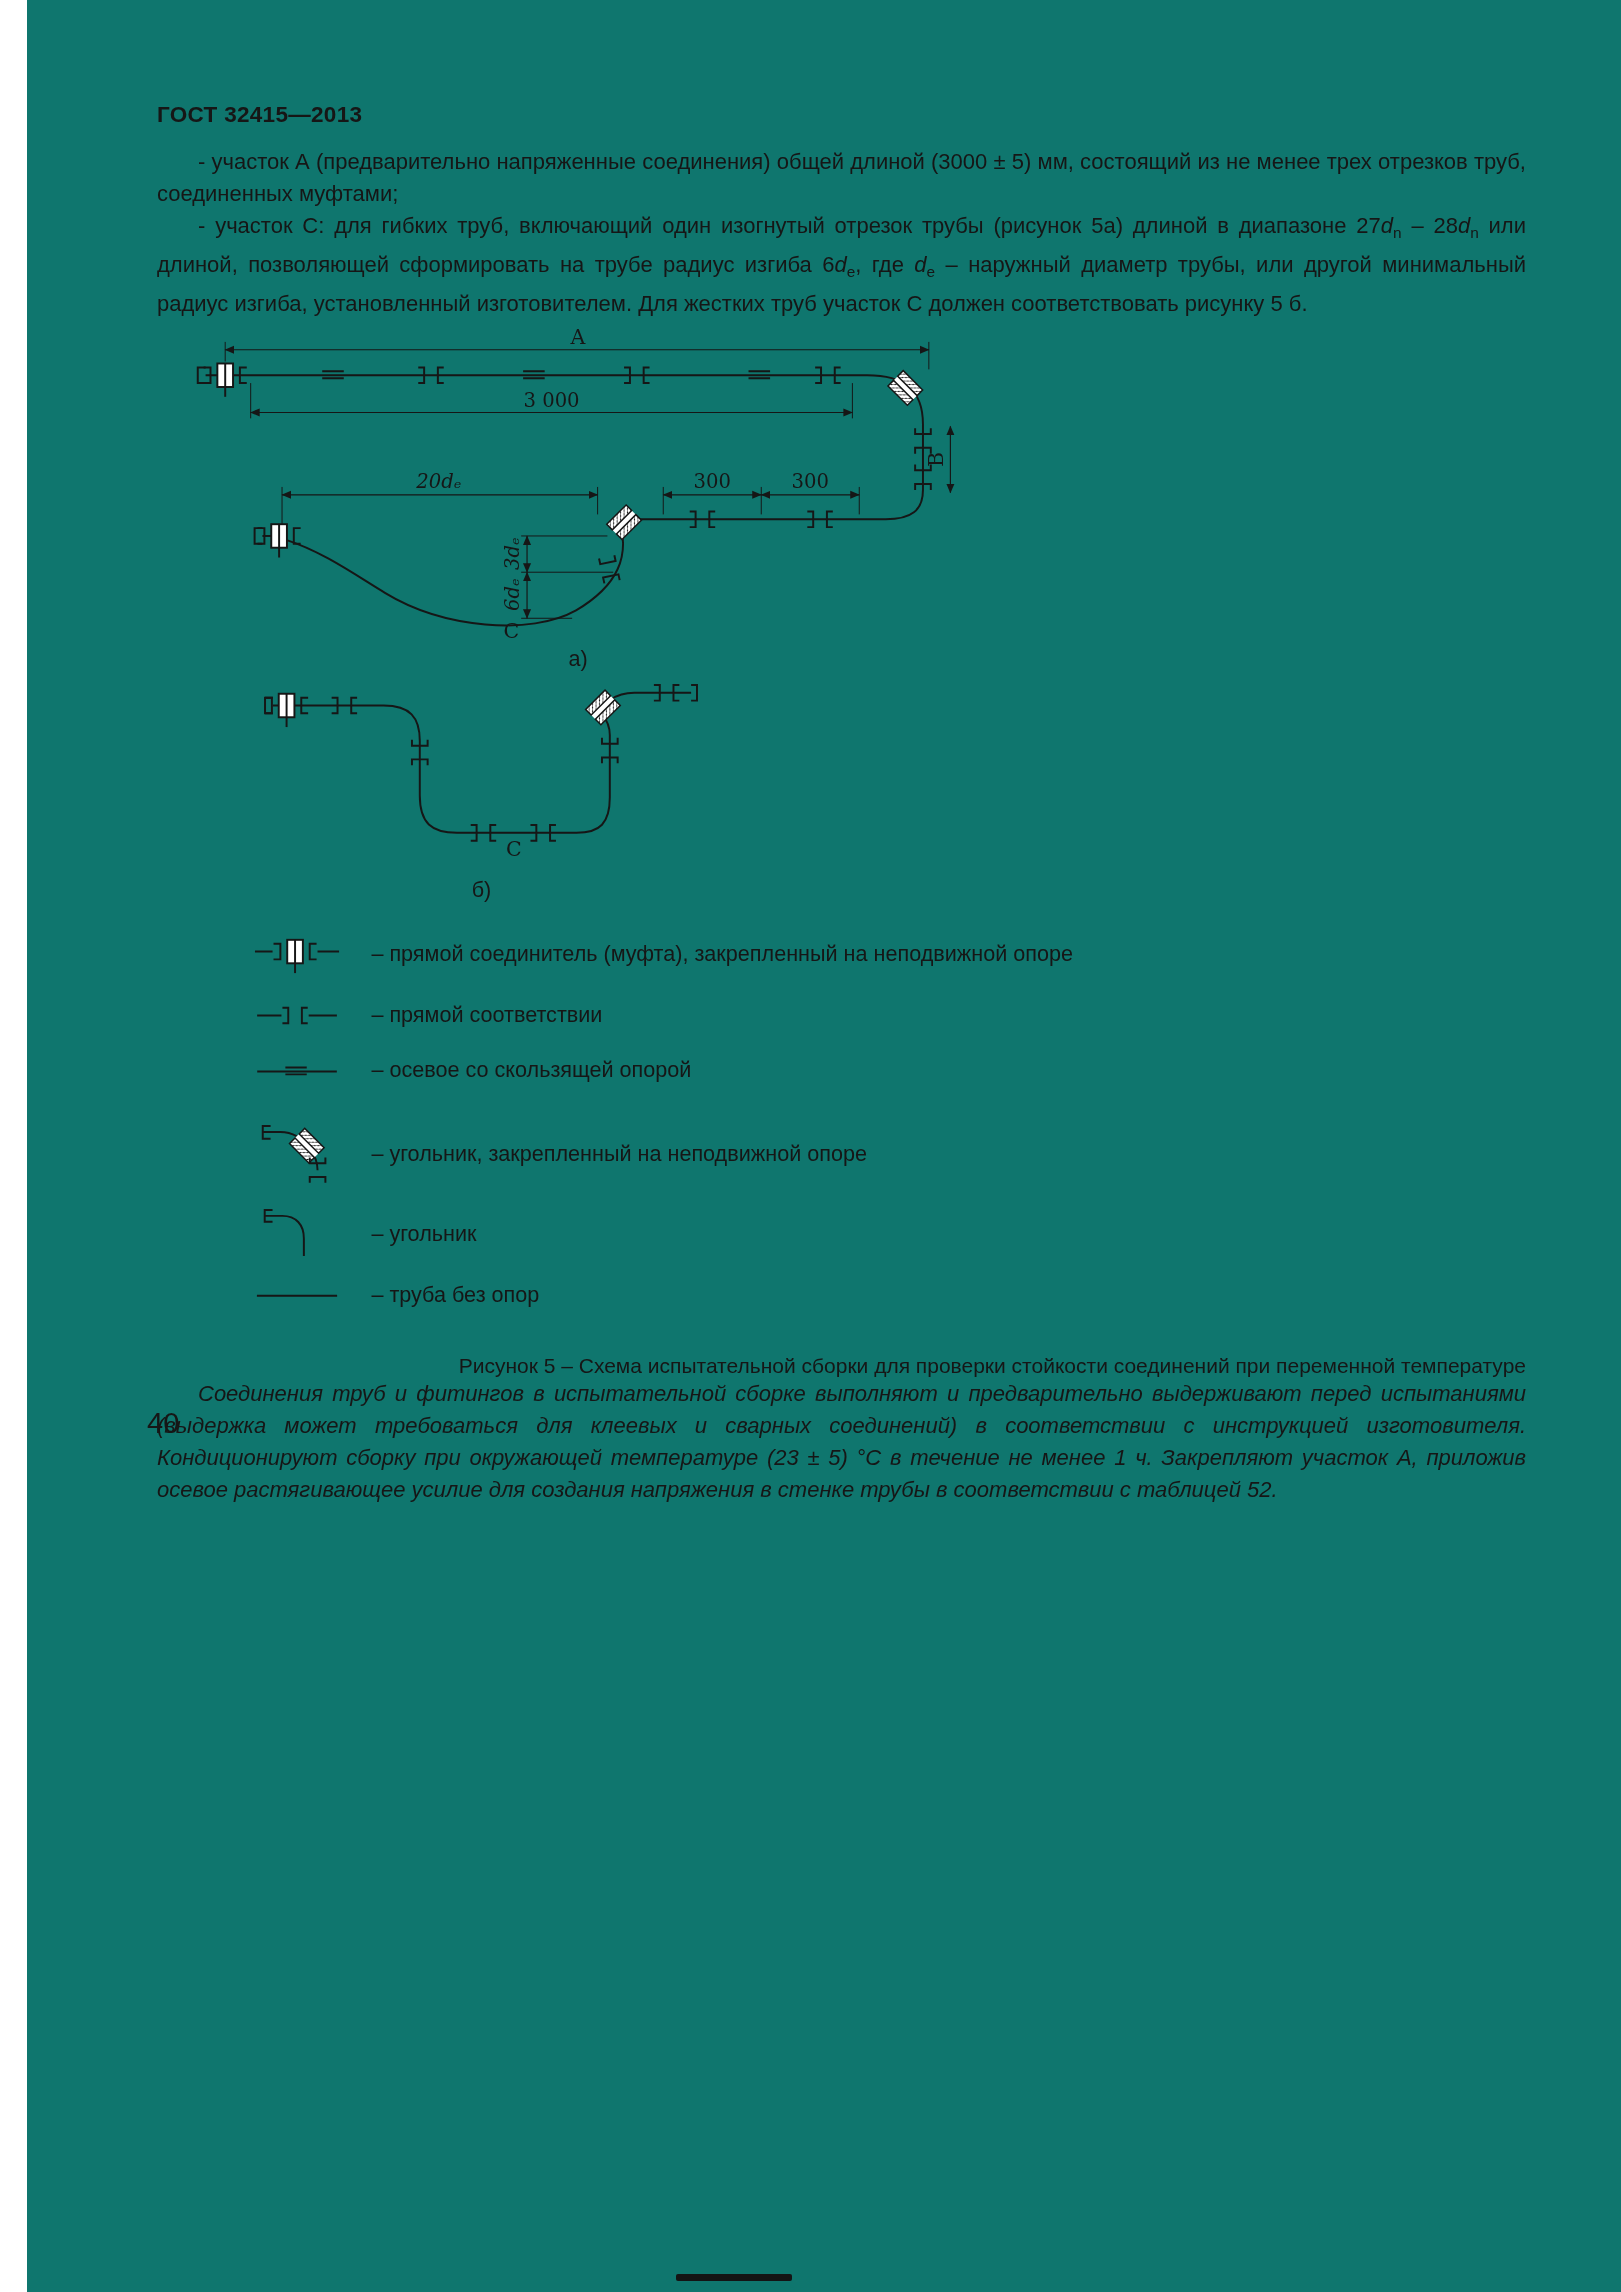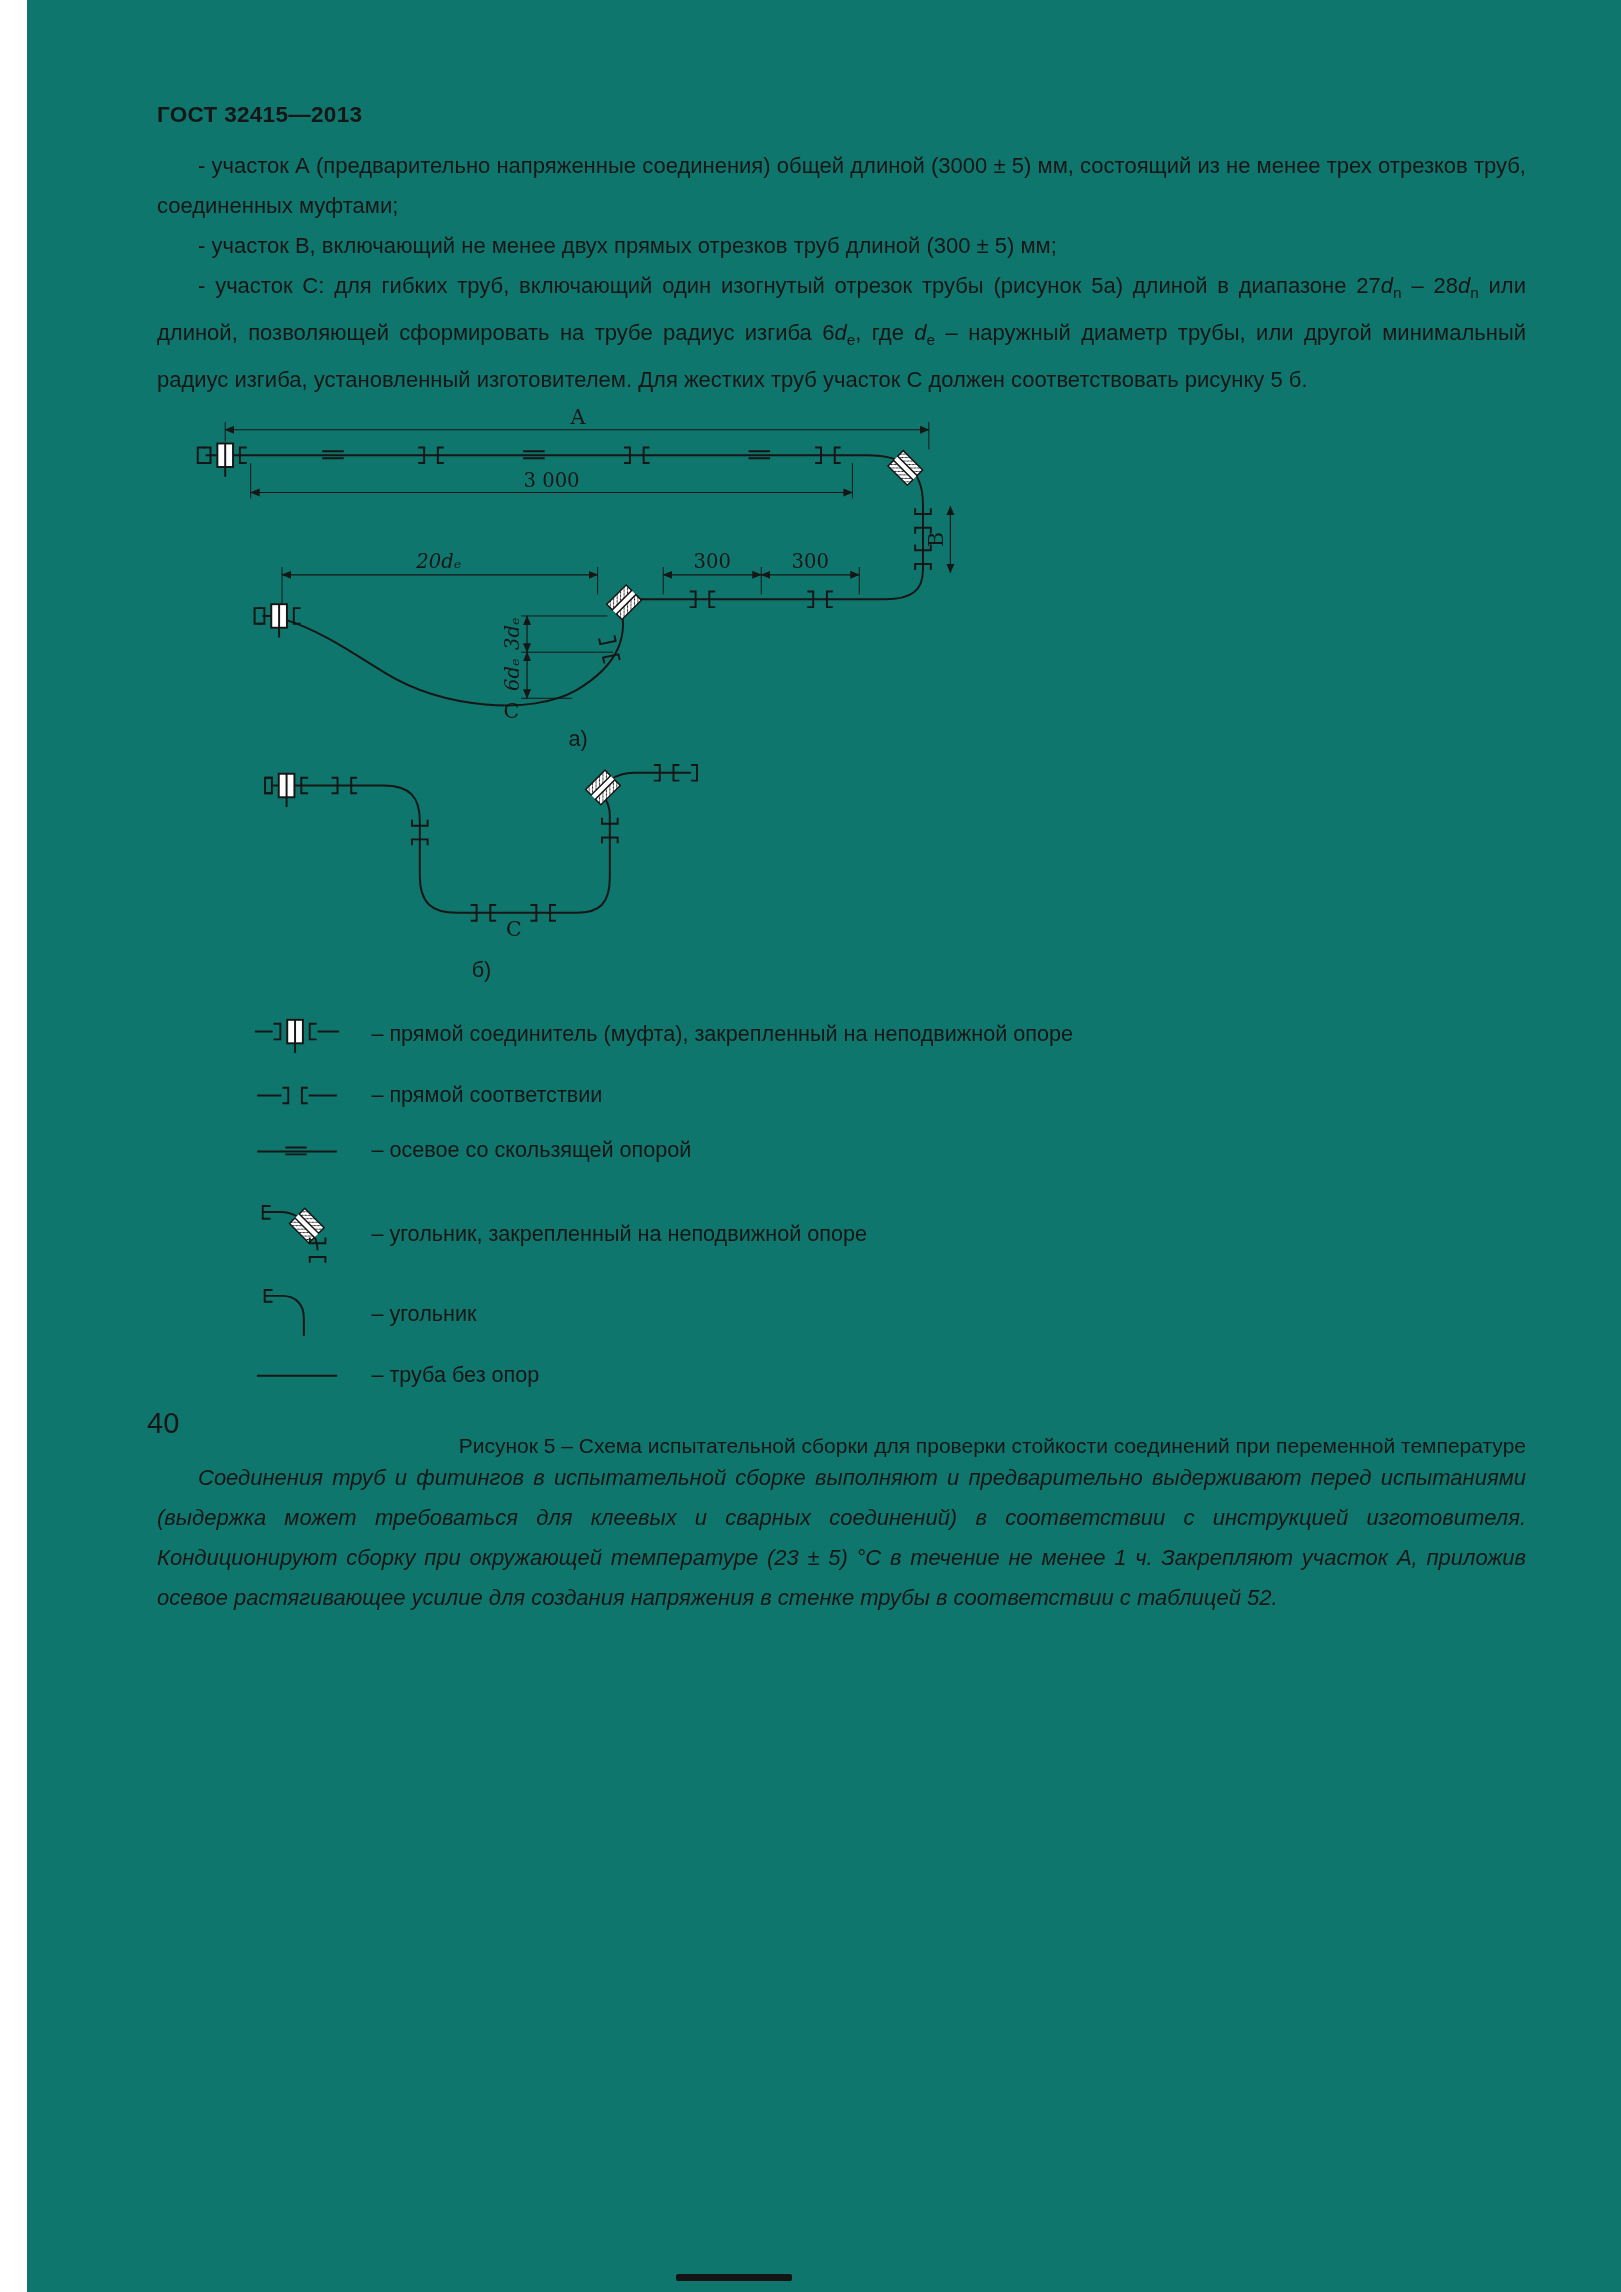--- a/index.html
+++ b/index.html
@@ -3,21 +3,21 @@
 <meta charset="utf-8">
 <style>
   * { box-sizing: border-box; }
   html, body { margin:0; padding:0; background:#ffffff; }
   .page {
     position:relative; width:1621px; height:2293px; background:#0f766e;
     font-family:"Liberation Sans","DejaVu Sans",sans-serif; color:#161616; overflow:hidden;margin-left:27px;
   }
   .content { position:absolute; left:130px; top:102px; width:1369px; }
   .doc-header { font-weight:bold; font-size:22.5px; margin:0 0 17.6px 0; letter-spacing:0.3px; }
-  p.body-text { font-size:22px; line-height:40px; margin:0; text-align:justify; text-indent:41px; }
+  p.body-text { font-size:22px; line-height:32px; margin:0; text-align:justify; text-indent:41px; }
   p.body-text i { font-style:italic; }
   p.body-text sub { font-size:70%; }
   .fig-a-wrap { margin:7.8px 0 0 29px; width:784px; }
   .fig-b-wrap { margin:9.8px 0 0 94px; width:461px; }
   .diagram { display:block; }
   .subfig-label { text-align:center; font-size:21.6px; margin-top:3.9px; font-family:"Liberation Sans",sans-serif; }
   .pipe { fill:none; stroke:#161616; stroke-width:2; }
   .sym  { fill:none; stroke:#161616; stroke-width:2; }
   .dim  { fill:none; stroke:#161616; stroke-width:1.2; }
   .ext  { fill:none; stroke:#161616; stroke-width:1; }
@@ -35,21 +35,20 @@
 </style>
 </head>
 <body>
 
 <div class="page">
   <div class="content">
 
     <div class="doc-header">ГОСТ 32415—2013</div>
 
     <p class="body-text">- участок А (предварительно напряженные соединения) общей длиной (3000 ± 5) мм, состоящий из не менее трех отрезков труб, соединенных муфтами;</p>
-    <p class="body-text">- участок В, включающий не менее двух прямых отрезков труб длиной (300 ± 5) мм;</p>
     <p class="body-text">- участок С: для гибких труб, включающий один изогнутый отрезок трубы (рисунок 5а) длиной в диапазоне 27<i>d</i><sub>n</sub> – 28<i>d</i><sub>n</sub> или длиной, позволяющей сформировать на трубе радиус изгиба 6<i>d</i><sub>е</sub>, где <i>d</i><sub>е</sub> – наружный диаметр трубы, или другой минимальный радиус изгиба, установленный изготовителем. Для жестких труб участок С должен соответствовать рисунку 5 б.</p>
 
     <div class="fig-a-wrap">
       <svg class="diagram" width="784" height="314" viewBox="0 0 800 320">
         <defs>
           <marker id="ah" viewBox="0 0 10 10" refX="8.5" refY="5" markerWidth="9" markerHeight="9" orient="auto-start-reverse">
             <path d="M0 1.2 L9 5 L0 8.8 Z" fill="#161616"></path>
           </marker>
           <pattern id="hat" width="5" height="5" patternUnits="userSpaceOnUse">
             <path d="M0 5 L5 0" stroke="#161616" stroke-width="1" fill="none"></path>

